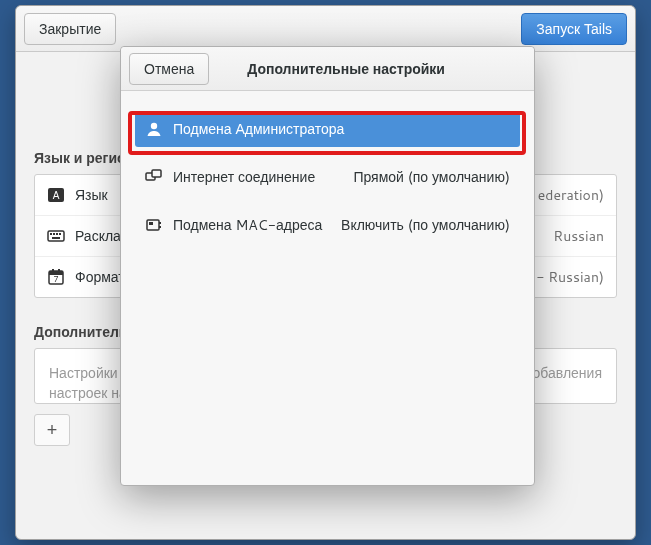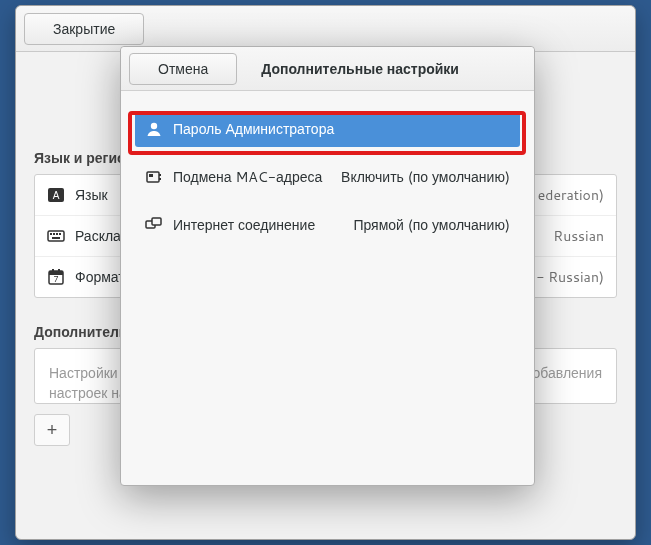--- a/index.html
+++ b/index.html
@@ -26,21 +26,21 @@
     border-bottom: 1px solid #c9c9c9;
     display: flex;
     align-items: center;
     padding: 0 8px;
     justify-content: space-between;
     background: linear-gradient(#f7f7f7,#ededed);
     border-radius: 6px 6px 0 0;
   }
   .btn {
     height: 32px;
-    padding: 0 28px;
+    padding: 0 14px;
     border: 1px solid #bcbcbc;
     background: linear-gradient(#fbfbfb,#ececec);
     border-radius: 4px;
     font-size: 14px;
     color: #2e3436;
     cursor: pointer;
   }
   .btn.suggested {
     background: linear-gradient(#5a9ee4,#3680d6);
     border: 1px solid #2a6fbf;
@@ -148,20 +148,21 @@
     pointer-events: none;
   }
   svg { display: block; }
 </style>
 </head>
 <body>
 
 <div class="window">
   <div class="headerbar">
     <button class="btn">Закрытие</button>
+    <button class="btn suggested">Запуск Tails</button>
   </div>
 
   <div class="content">
     <div class="section-title">Язык и регион</div>
     <div class="listframe">
       <div class="lrow">
         <span class="icon16">
           <svg viewBox="0 0 18 18">
               <rect x="1" y="2" width="16" height="14" rx="2" fill="#333"></rect>
               <text x="9" y="13" font-size="10" fill="#fff" text-anchor="middle" font-family="sans-serif">A</text>
@@ -213,44 +214,44 @@
   <div class="dbody">
     <div class="optlist">
 
       <div class="opt selected">
         <span class="icon16">
           <svg viewBox="0 0 18 18">
               <circle cx="9" cy="6" r="3.2" fill="#fff"></circle>
               <path d="M2.5 16c1-4 4-5 6.5-5s5.5 1 6.5 5z" fill="#fff"></path>
             </svg>
         </span>
-        <span class="olabel">Пароль Администратора</span>
+        <span class="olabel">Подмена Администратора</span>
+      </div>
+
+      <div class="opt">
+        <span class="icon16">
+          <svg viewBox="0 0 18 18">
+              <rect x="1" y="5" width="9" height="7" rx="1" fill="none" stroke="#333" stroke-width="1.5"></rect>
+              <rect x="7" y="2" width="9" height="7" rx="1" fill="#f7f7f7" stroke="#333" stroke-width="1.5"></rect>
+            </svg>
+        </span>
+        <span class="olabel">Интернет соединение</span>
+        <span class="ovalue">Прямой (по умолчанию)</span>
       </div>
 
       <div class="opt">
         <span class="icon16">
           <svg viewBox="0 0 18 18">
               <rect x="2" y="4" width="12" height="10" rx="1" fill="none" stroke="#333" stroke-width="1.5"></rect>
               <rect x="4" y="6" width="4" height="3" fill="#333"></rect>
               <rect x="14" y="6" width="2" height="2" fill="#333"></rect>
               <rect x="14" y="10" width="2" height="2" fill="#333"></rect>
             </svg>
         </span>
         <span class="olabel">Подмена MAC-адреса</span>
         <span class="ovalue">Включить (по умолчанию)</span>
       </div>
 
-      <div class="opt">
-        <span class="icon16">
-          <svg viewBox="0 0 18 18">
-              <rect x="1" y="5" width="9" height="7" rx="1" fill="none" stroke="#333" stroke-width="1.5"></rect>
-              <rect x="7" y="2" width="9" height="7" rx="1" fill="#f7f7f7" stroke="#333" stroke-width="1.5"></rect>
-            </svg>
-        </span>
-        <span class="olabel">Интернет соединение</span>
-        <span class="ovalue">Прямой (по умолчанию)</span>
-      </div>
-
     </div>
   </div>
 </div>
 
 <div class="highlight-ring" style="left:128px; top:111px; width:398px; height:44px;"></div>
 
 </body></html>

